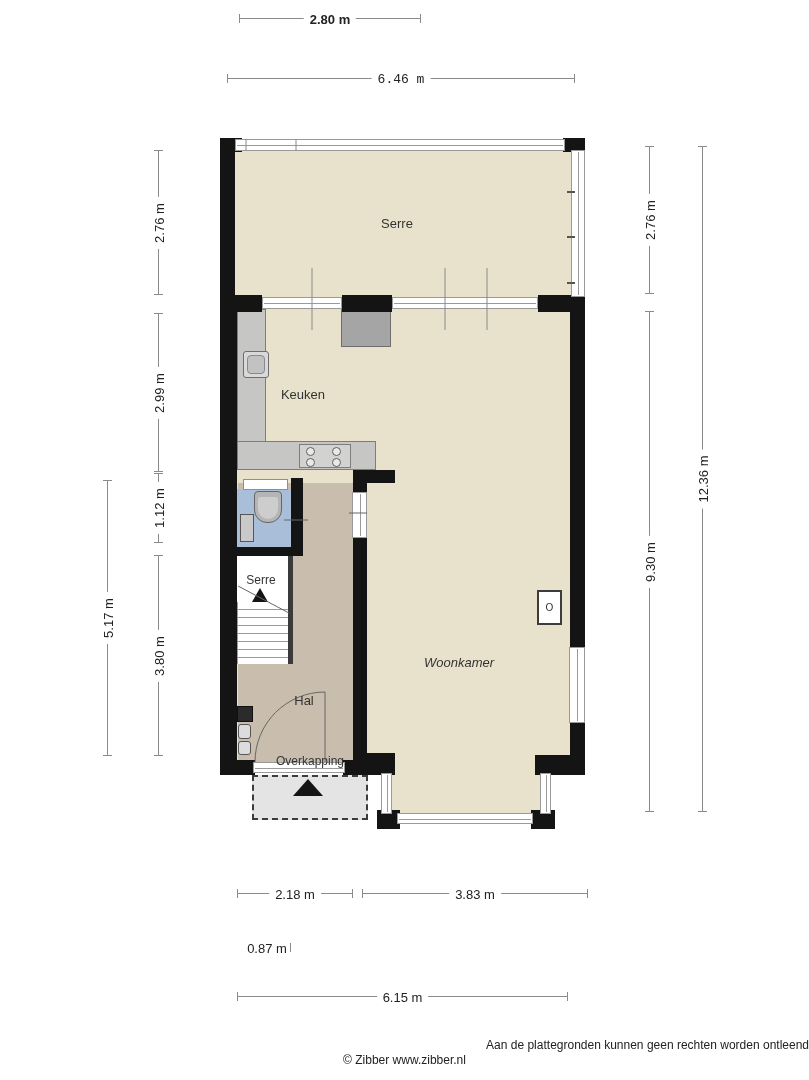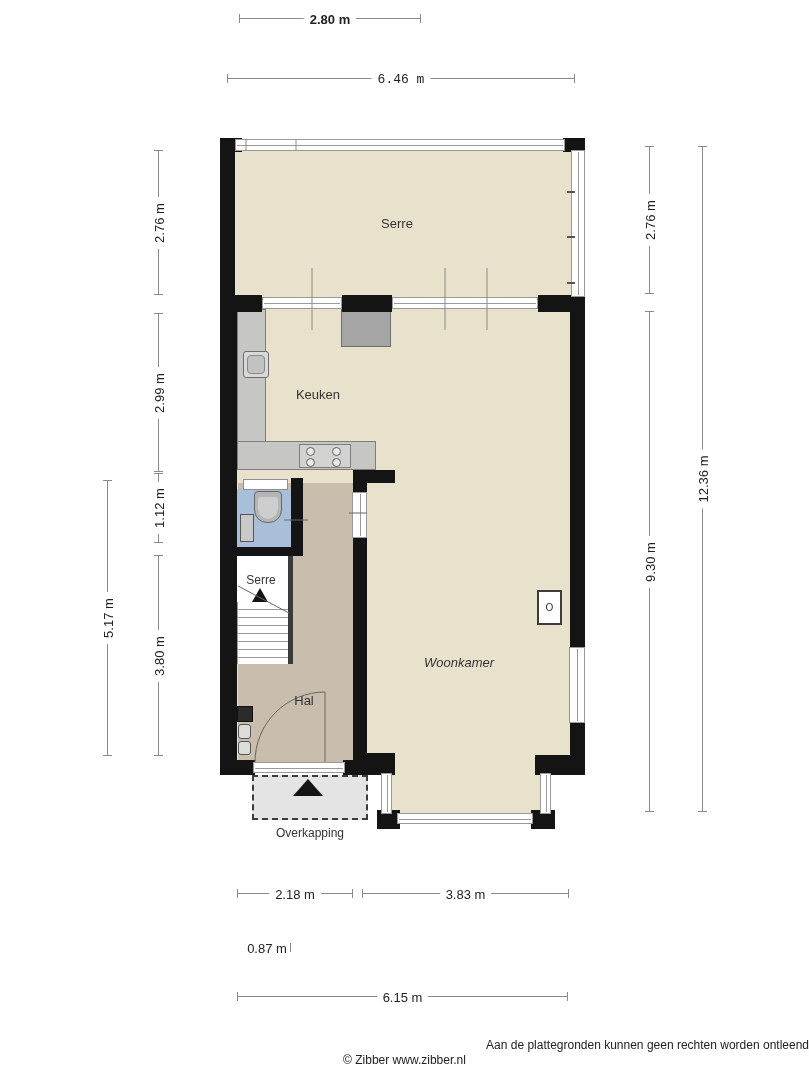--- a/index.html
+++ b/index.html
@@ -134,25 +134,25 @@
     <line x1="445" y1="268" x2="445" y2="330" stroke="#8a8a8a" stroke-width="1"></line>
     <line x1="487" y1="268" x2="487" y2="330" stroke="#8a8a8a" stroke-width="1"></line>
     <line x1="246" y1="139" x2="246" y2="151" stroke="#8a8a8a" stroke-width="1"></line>
     <line x1="296" y1="139" x2="296" y2="151" stroke="#8a8a8a" stroke-width="1"></line>
     <line x1="567" y1="192" x2="575" y2="192" stroke="#555" stroke-width="2"></line>
     <line x1="567" y1="237" x2="575" y2="237" stroke="#555" stroke-width="2"></line>
     <line x1="567" y1="283" x2="575" y2="283" stroke="#555" stroke-width="2"></line>
   </svg>
 
   <div class="room-label" style="left:397px;top:223px;">Serre</div>
-  <div class="room-label" style="left:318px;top:394px;">Keuken</div>
+  <div class="room-label" style="left:303px;top:394px;">Keuken</div>
   <div class="room-label" style="left:459px;top:662px;font-style:italic;">Woonkamer</div>
   <div class="room-label small-label" style="left:261px;top:580px;">Serre</div>
   <div class="room-label" style="left:304px;top:700px;">Hal</div>
-  <div class="room-label small-label" style="left:310px;top:833px;">Overkapping</div>
+  <div class="room-label small-label" style="left:310px;top:761px;">Overkapping</div>
   <div class="abs o-box" style="left:537px;top:590px;width:25px;height:35px;">
     <span>O</span>
   </div>
 
   <div class="dim h" style="left:239px;top:14px;width:182px;font-weight:bold;">
     <div class="dline"></div>
       <span class="dlabel">2.80 m</span>
   </div>
   <div class="dim h" style="left:227px;top:74px;width:348px;font-family:Liberation Mono, monospace;">
     <div class="dline"></div>
@@ -190,21 +190,21 @@
   </div>
   <div class="dim v" style="left:698px;top:146px;height:666px;">
     <div class="dline"></div>
       <span class="dlabel">12.36 m</span>
   </div>
 
   <div class="dim h" style="left:237px;top:889px;width:116px;">
     <div class="dline"></div>
       <span class="dlabel">2.18 m</span>
   </div>
-  <div class="dim h" style="left:362px;top:889px;width:207px;">
+  <div class="dim h" style="left:362px;top:889px;width:226px;">
     <div class="dline"></div>
       <span class="dlabel">3.83 m</span>
   </div>
   <div class="dim h" style="left:243px;top:943px;width:48px;">
     <div class="dline"></div>
       <span class="dlabel">0.87 m</span>
   </div>
   <div class="dim h" style="left:237px;top:992px;width:331px;">
     <div class="dline"></div>
       <span class="dlabel">6.15 m</span>

